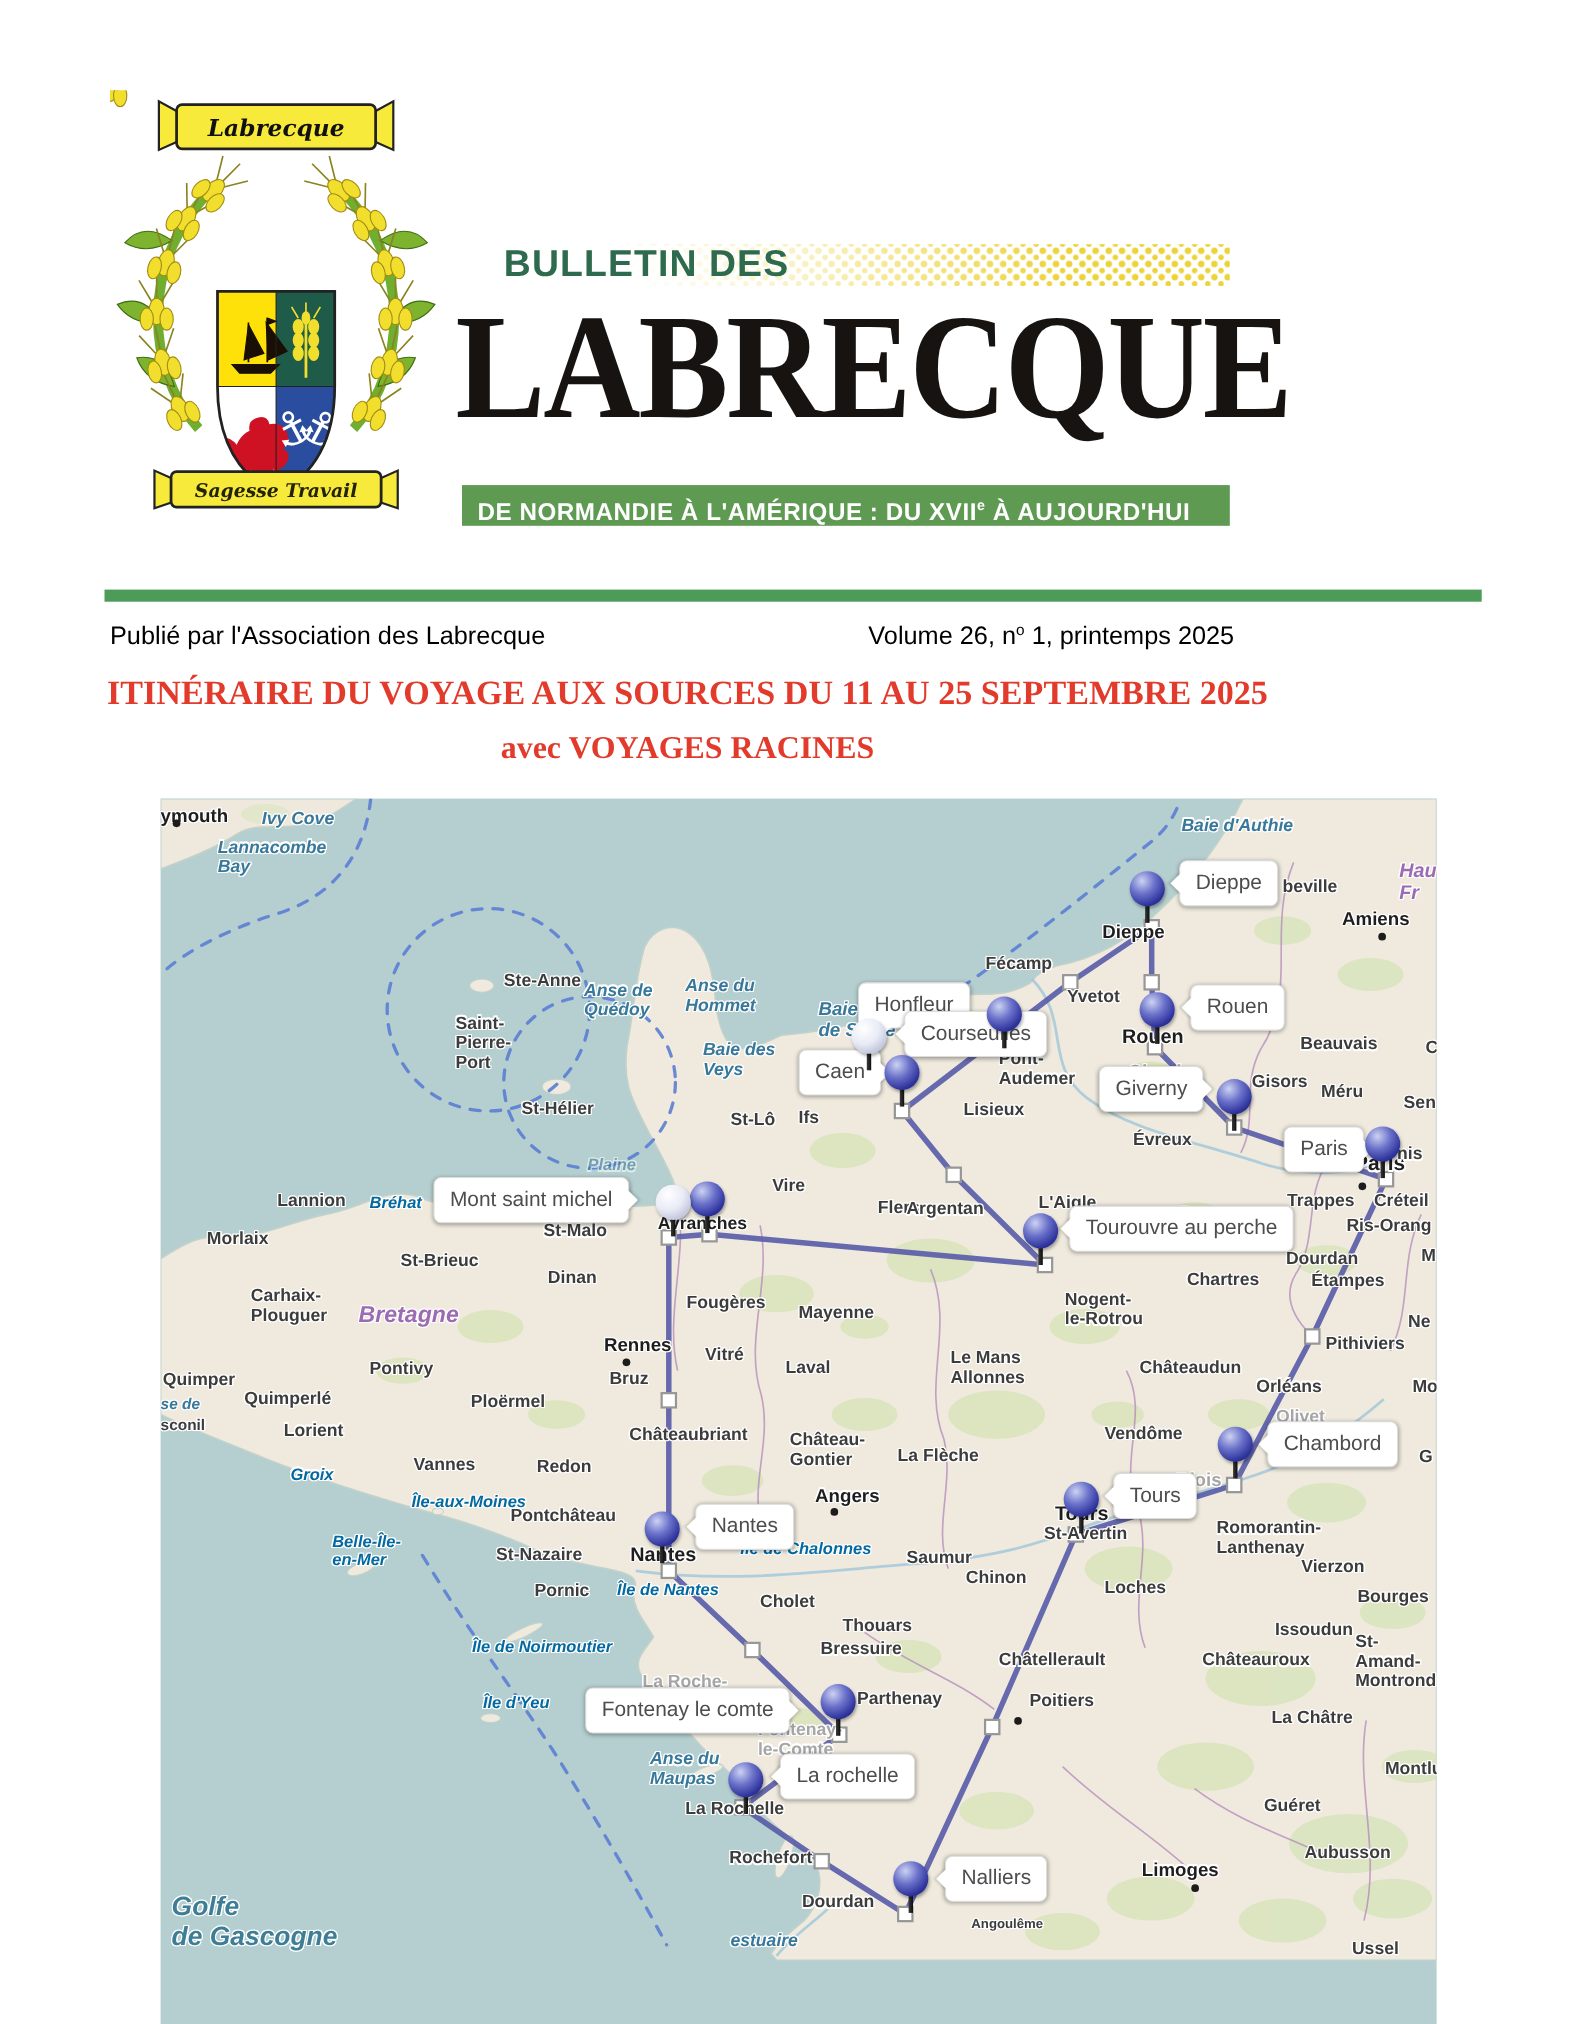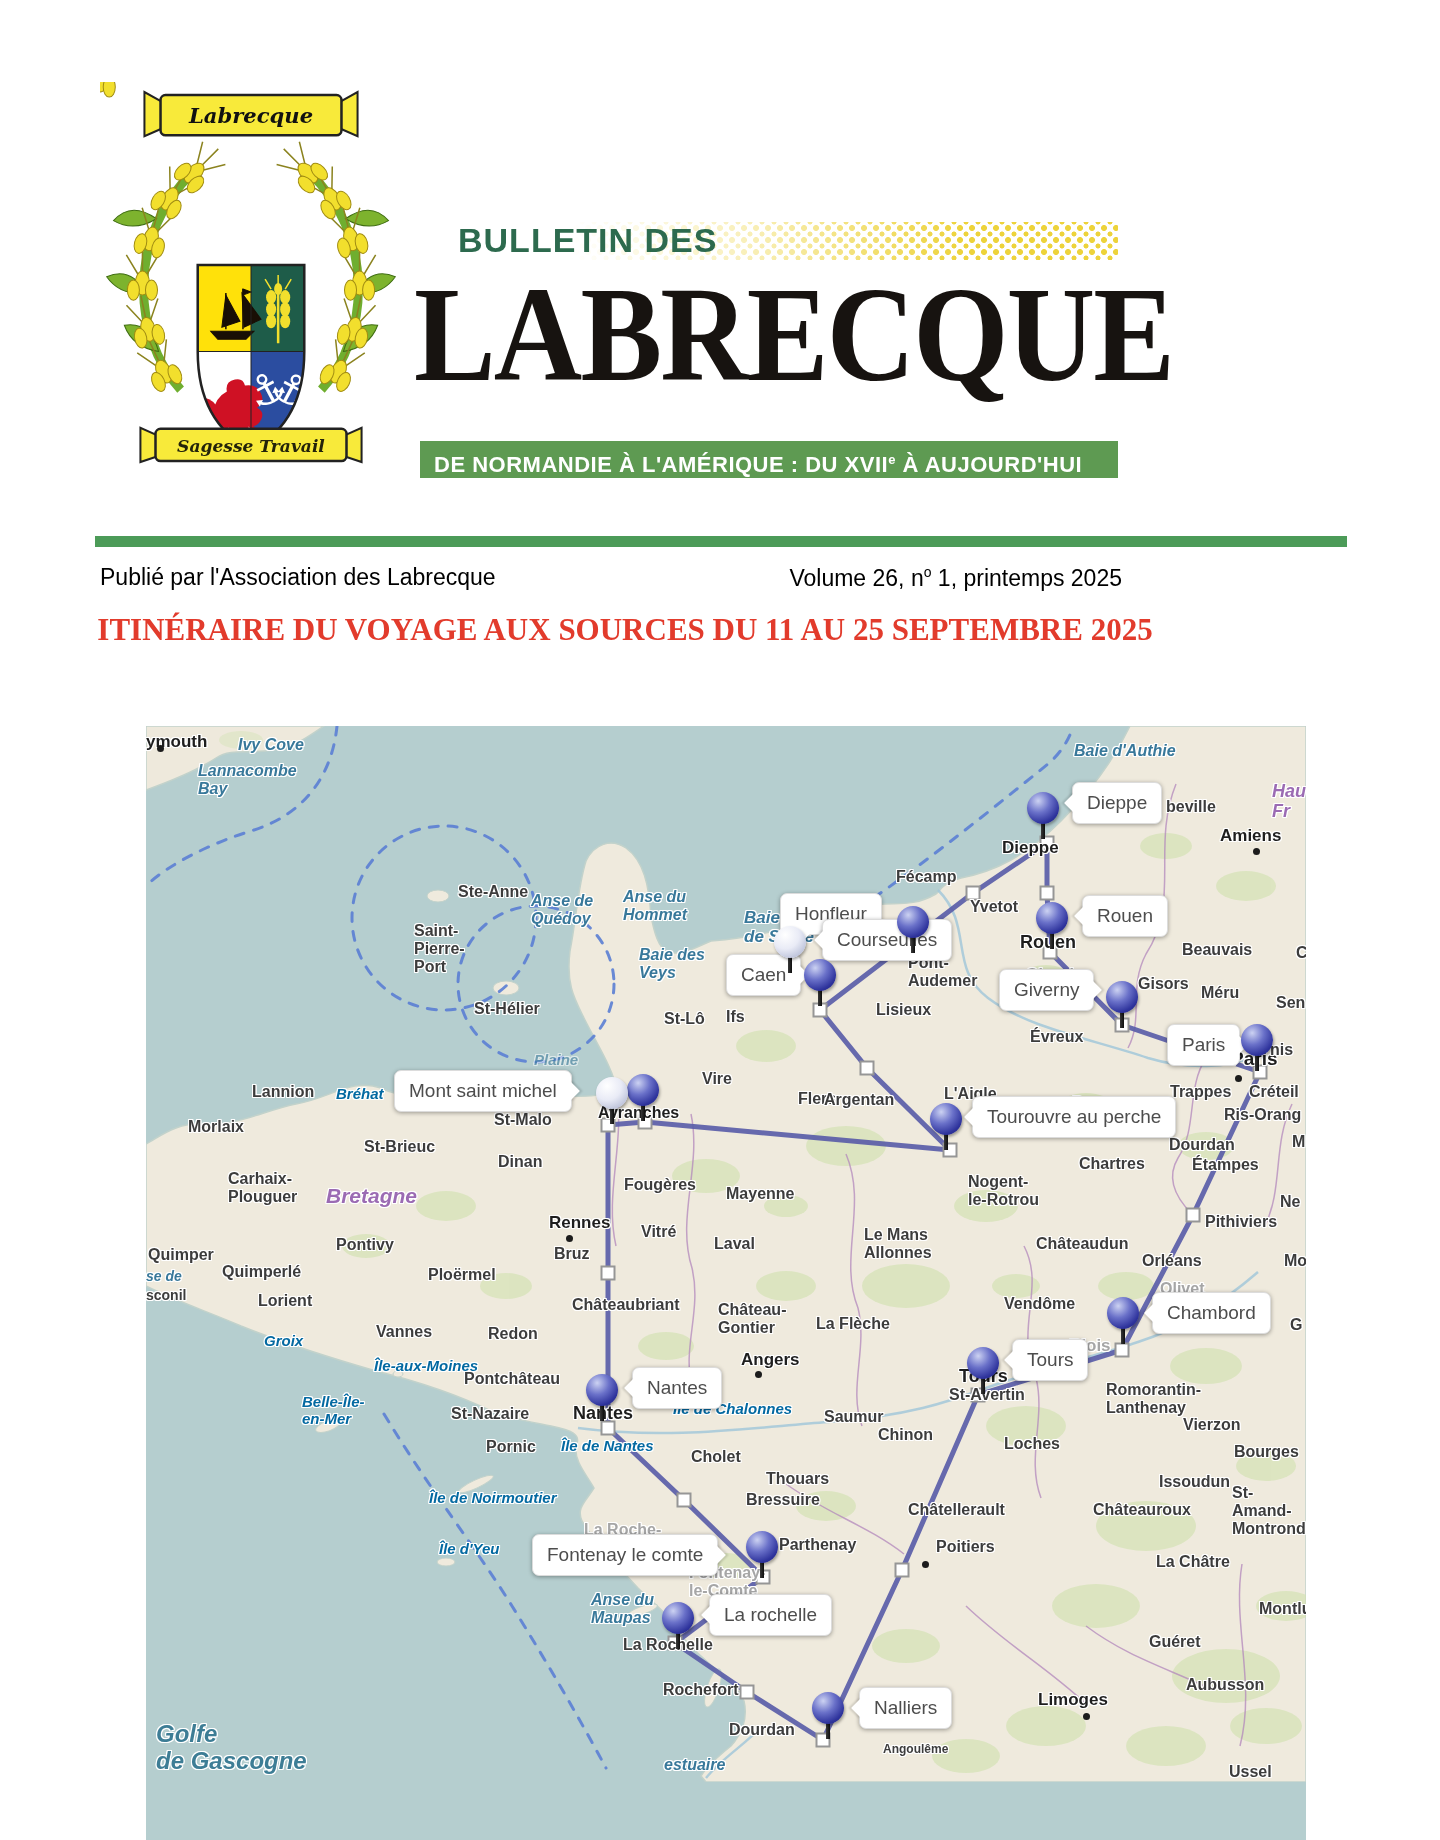--- a/index.html
+++ b/index.html
@@ -166,20 +166,21 @@
   <div class="masttitle">LABRECQUE</div>
   <div class="greenbanner" id="greenbanner" style="background: rgb(94, 154, 82);">
     <span>DE NORMANDIE À L'AMÉRIQUE : DU XVII</span><sup>e</sup><span> À AUJOURD'HUI</span>
   </div>
   <div class="rule" id="rule" style="background: rgb(76, 155, 88);"></div>
   <div class="pubrow">
     <span>Publié par l'Association des Labrecque</span>
     <span><span>Volume 26, n</span><sup>o</sup><span> 1, printemps 2025</span></span>
   </div>
   <div class="rtitle l1" id="rt1" style="color: rgb(226, 59, 44);">ITINÉRAIRE DU VOYAGE AUX SOURCES DU 11 AU 25 SEPTEMBRE 2025</div>
+  <div class="rtitle l2" id="rt2" style="color: rgb(226, 59, 44);">avec VOYAGES RACINES</div>
 
   <div class="map">
     <svg class="base" id="mapsvg" width="1160" height="1056" viewBox="0 0 1160 1056">
 
       <path d="M984,0 C965,40 940,70 915,95 C880,130 850,145 815,152 C795,158 795,164 790,168
            C760,185 740,172 718,183 C700,192 690,182 672,190 C640,205 600,212 565,215
            C548,222 536,230 522,226 C512,222 508,205 505,190 C503,160 498,135 480,122
            C465,112 448,118 440,135 C432,160 430,195 424,225 C420,258 428,272 438,292
            C452,320 468,345 470,362 C455,375 420,368 390,372 C360,376 340,360 315,362
            C285,365 260,375 235,362 C205,352 185,372 150,378 C120,384 90,400 60,398

